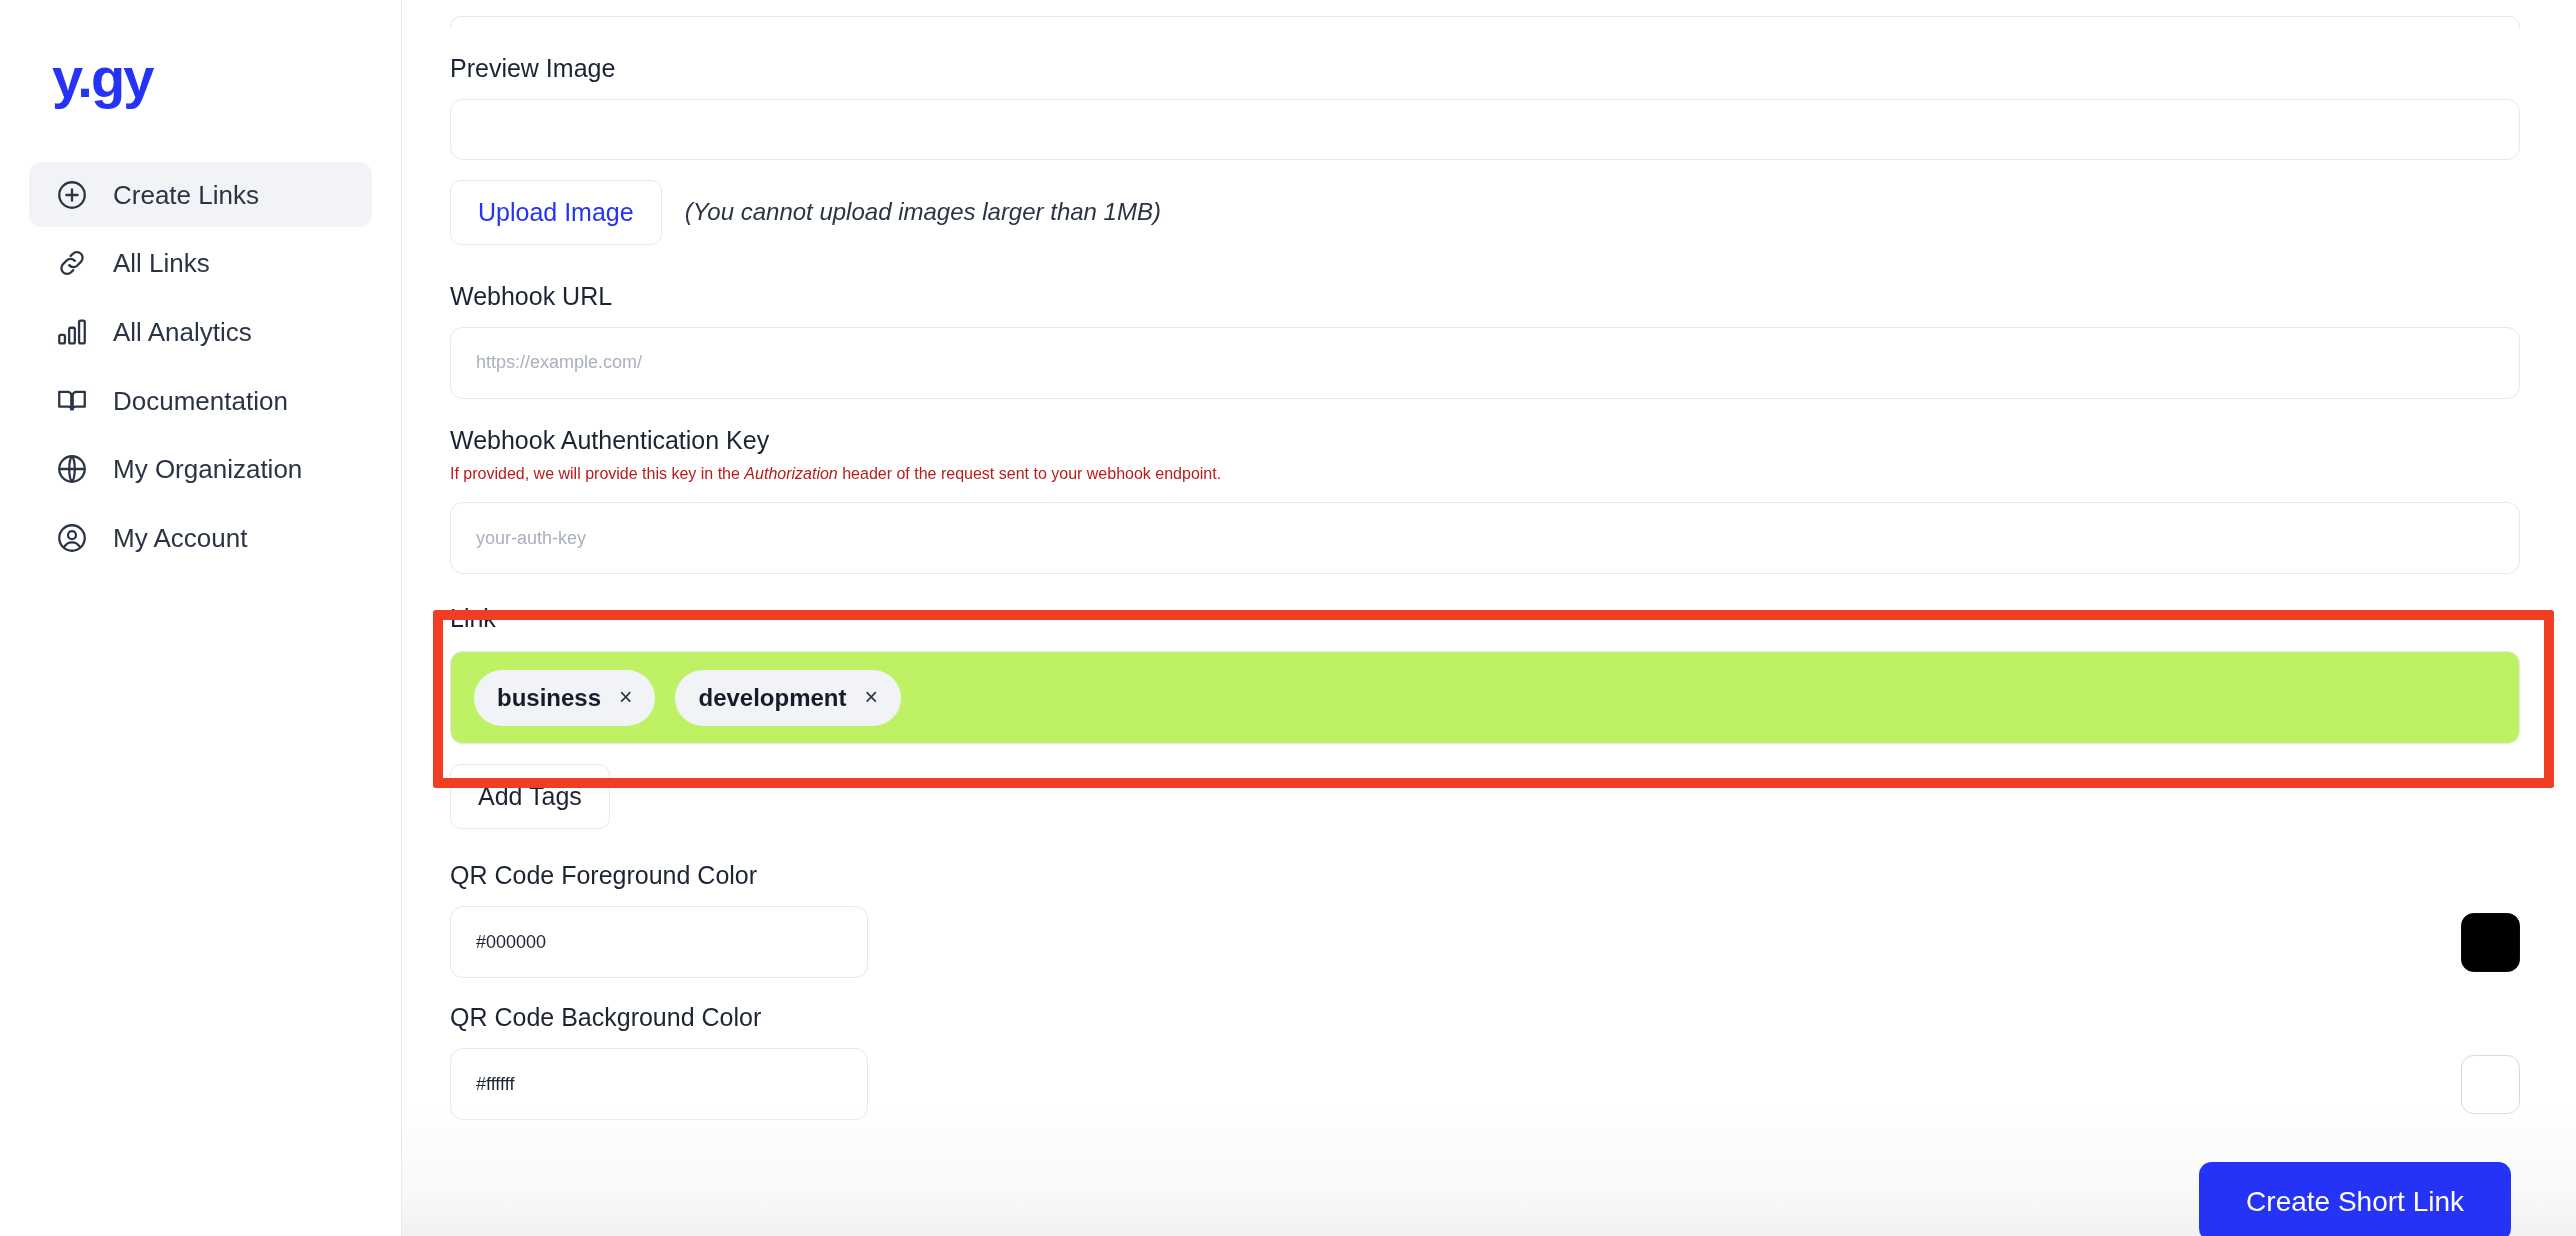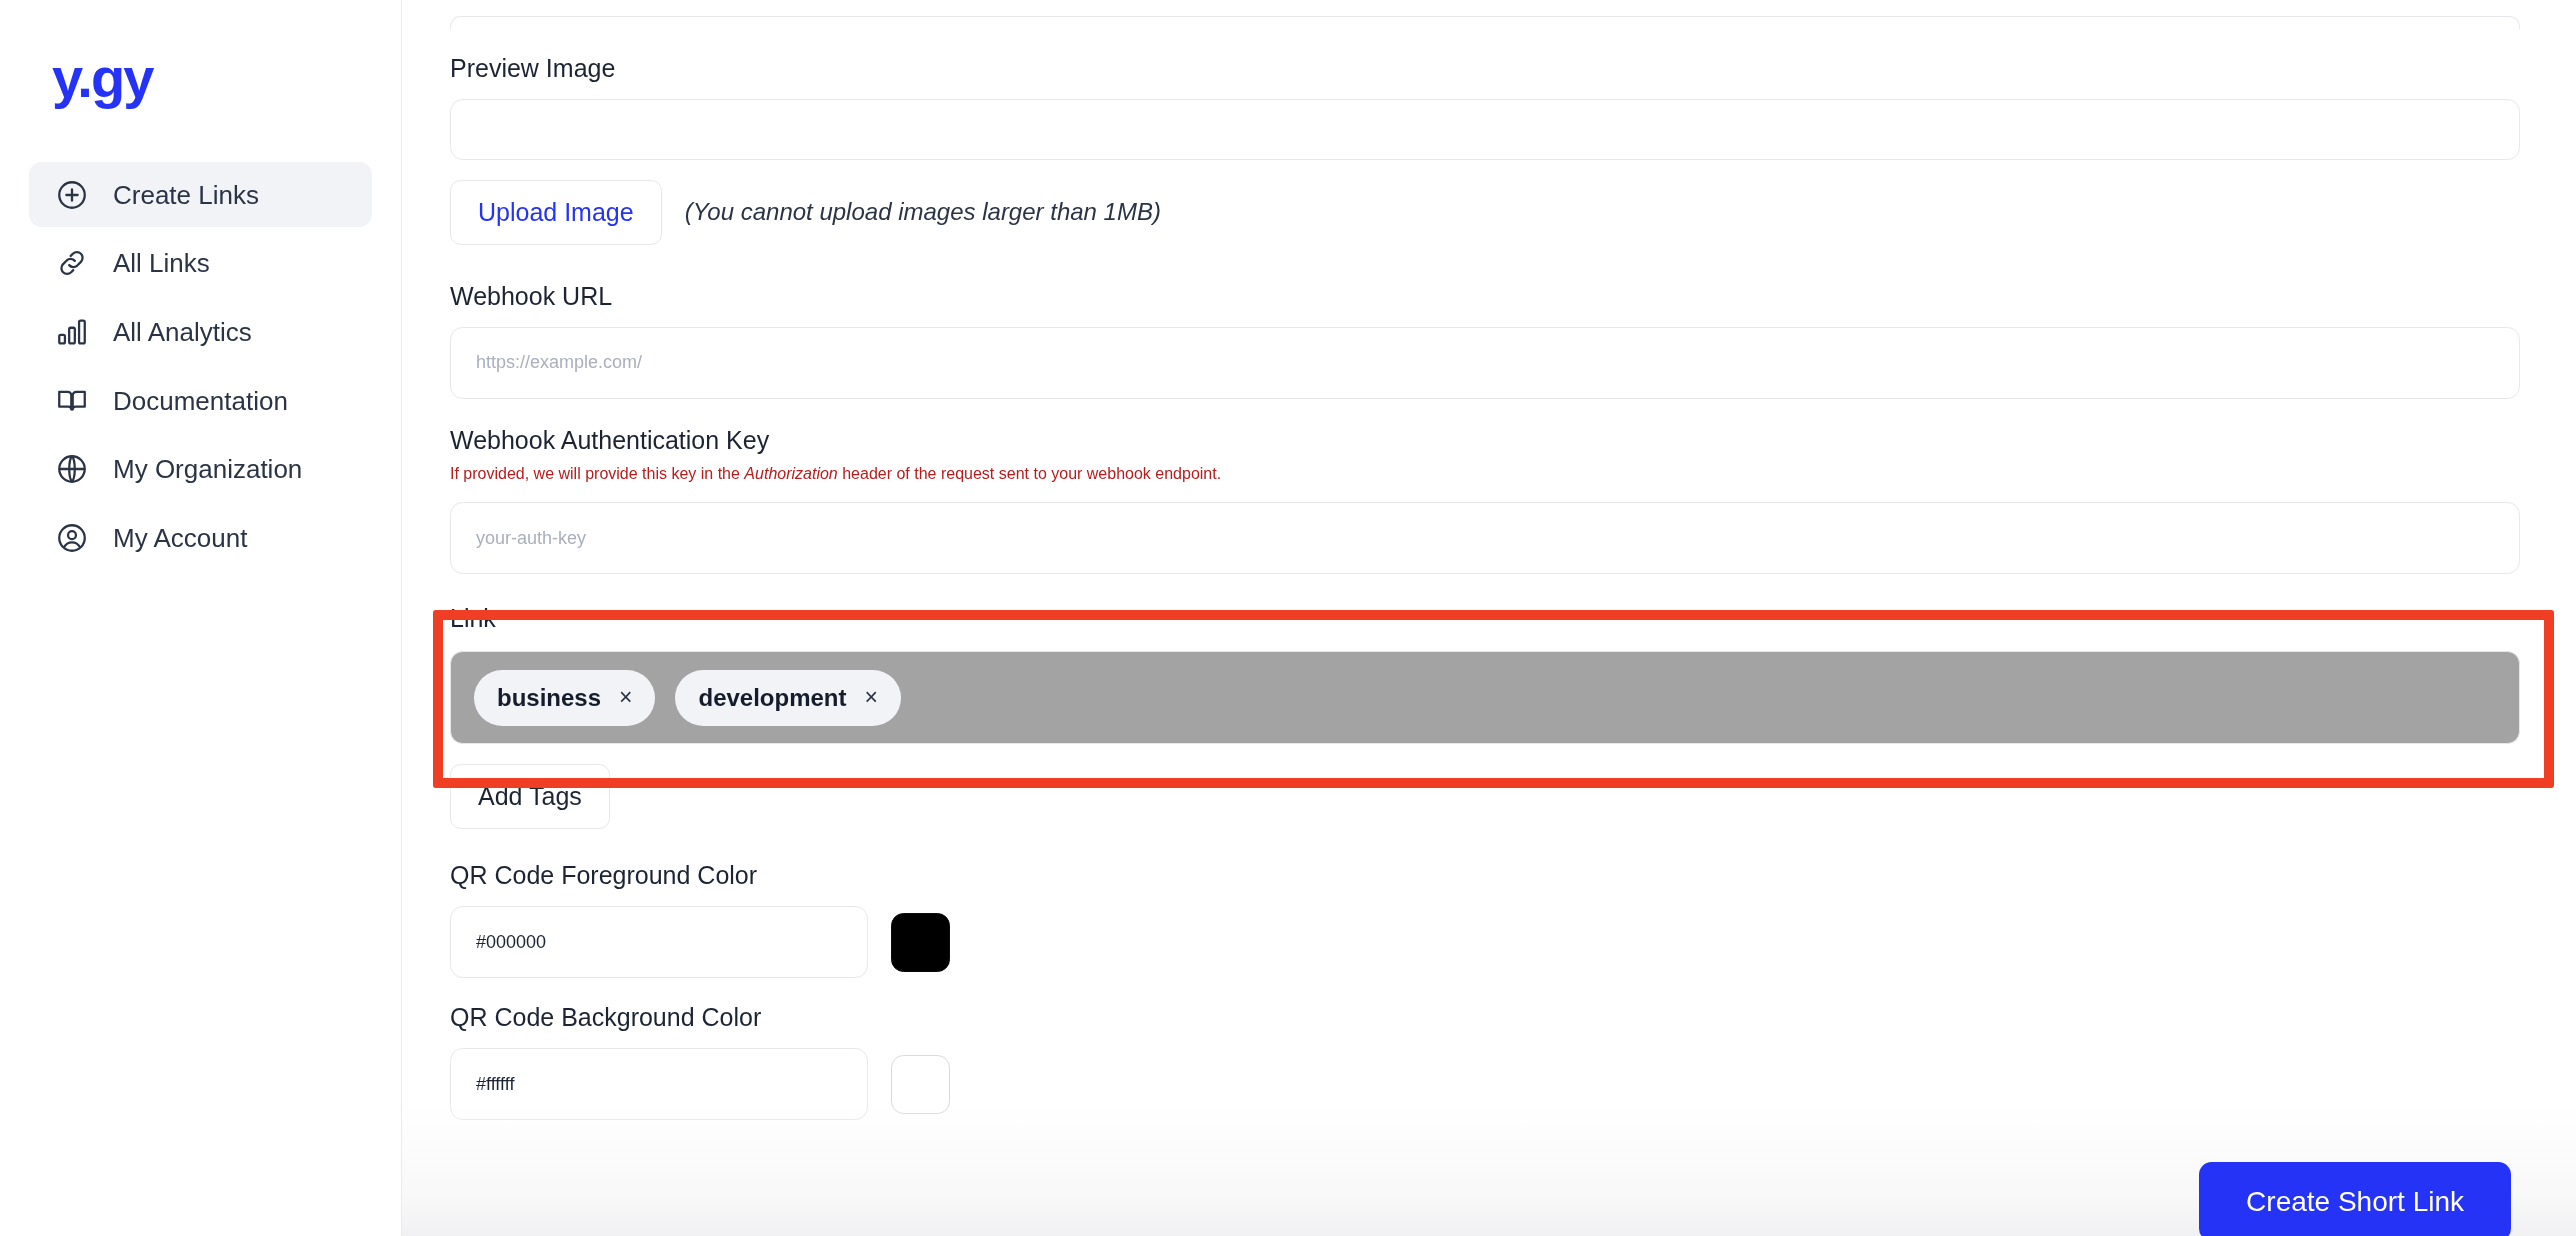--- a/index.html
+++ b/index.html
@@ -165,21 +165,21 @@
     color: #2b3445;
     white-space: nowrap;
   }
 
   
   .tags-input {
     width: 100%;
     min-height: 93px;
     border: 1.8px solid #e7e8ec;
     border-radius: 12.6px;
-    background: #a3a3a3;
+    background: #bef264;
     display: flex;
     align-items: center;
     gap: 20px;
     padding: 0 23px;
   }
 
   .tag-pill {
     display: inline-flex;
     align-items: center;
     gap: 18px;
@@ -200,20 +200,21 @@
     line-height: 1;
     cursor: pointer;
   }
 
   
   .color-row {
     display: flex;
     align-items: center;
     gap: 23px;
     margin-top: 18px;
+    justify-content: space-between;
   }
   .color-row .input { width: 418px; }
 
   .swatch {
     width: 59px;
     height: 59px;
     border-radius: 12.6px;
     border: 1.8px solid #d6d9e0;
     cursor: pointer;
     flex: 0 0 59px;

